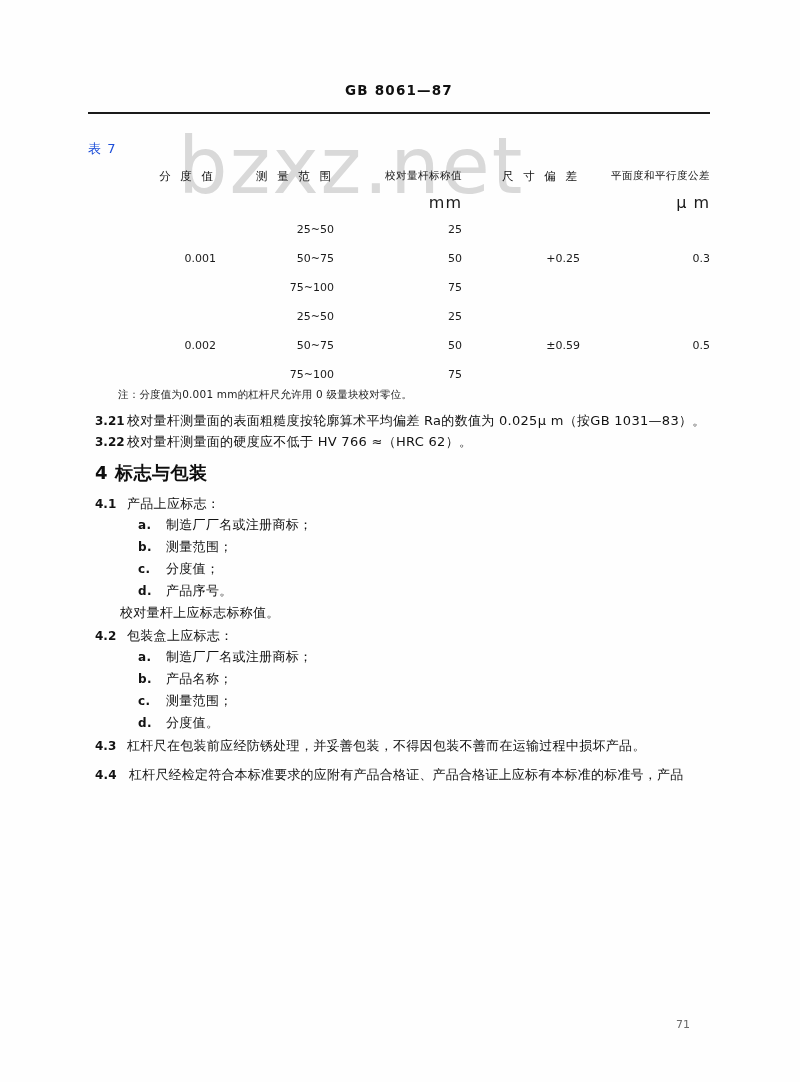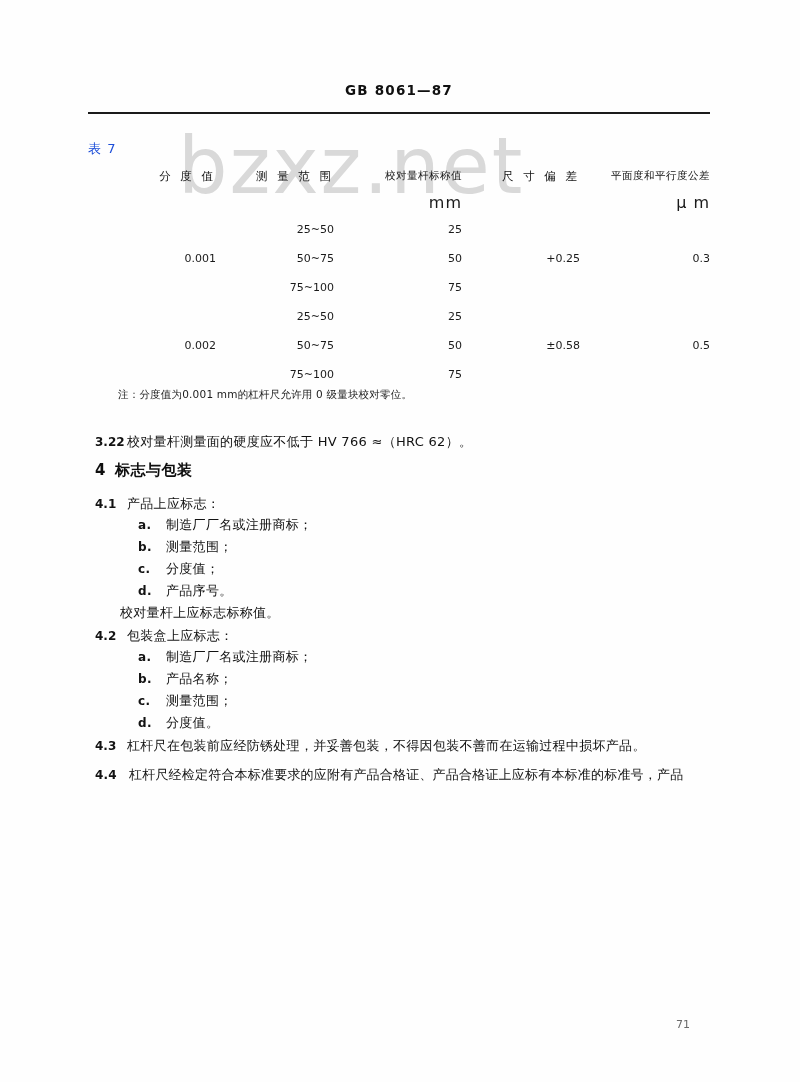--- a/index.html
+++ b/index.html
@@ -143,21 +143,21 @@
     display: inline-block;
     font-weight: 700;
     font-size: 12px;
     min-width: 32px;
   }
   .clause .txt { letter-spacing: 0.3px; }
 
   .heading {
     position: absolute;
     left: 95px;
-    font-size: 15px;
+    font-size: 18px;
     font-weight: 700;
     color: #0e0e0e;
     letter-spacing: 0.5px;
     z-index: 3;
   }
   .heading .hnum { display: inline-block; min-width: 20px; }
 
   .sub-item {
     position: absolute;
     left: 138px;
@@ -260,37 +260,40 @@
         </tr>
         <tr>
           <td class="body-cell v-left r-thin">75~100</td>
           <td class="body-cell v-left r-thin">75</td>
         </tr>
 
         <tr>
           <td class="body-cell" rowspan="3">0.002</td>
           <td class="body-cell v-left r-thin">25~50</td>
           <td class="body-cell v-left r-thin">25</td>
-          <td class="body-cell v-left-faint" rowspan="3">±0.58</td>
+          <td class="body-cell v-left-faint" rowspan="3">±0.59</td>
           <td class="body-cell v-left" rowspan="3">0.5</td>
         </tr>
         <tr>
           <td class="body-cell v-left r-thin">50~75</td>
           <td class="body-cell v-left r-thin">50</td>
         </tr>
         <tr>
           <td class="body-cell v-left r-bot">75~100</td>
           <td class="body-cell v-left r-bot">75</td>
         </tr>
       </tbody>
     </table>
   </div>
 
   <div class="note">注：分度值为0.001 mm的杠杆尺允许用 0 级量块校对零位。</div>
 
+  <div class="clause" style="top:411px;">
+    <span class="num">3.21</span><span class="txt">校对量杆测量面的表面粗糙度按轮廓算术平均偏差 Ra的数值为 0.025μ m（按GB 1031—83）。</span>
+  </div>
 
   <div class="clause" style="top:432px;">
     <span class="num">3.22</span><span class="txt">校对量杆测量面的硬度应不低于 HV 766 ≈（HRC 62）。</span>
   </div>
 
   <div class="heading" style="top:461px;">
     <span class="hnum">4</span><span>标志与包装</span>
   </div>
 
   <div class="clause" style="top:494px;">

